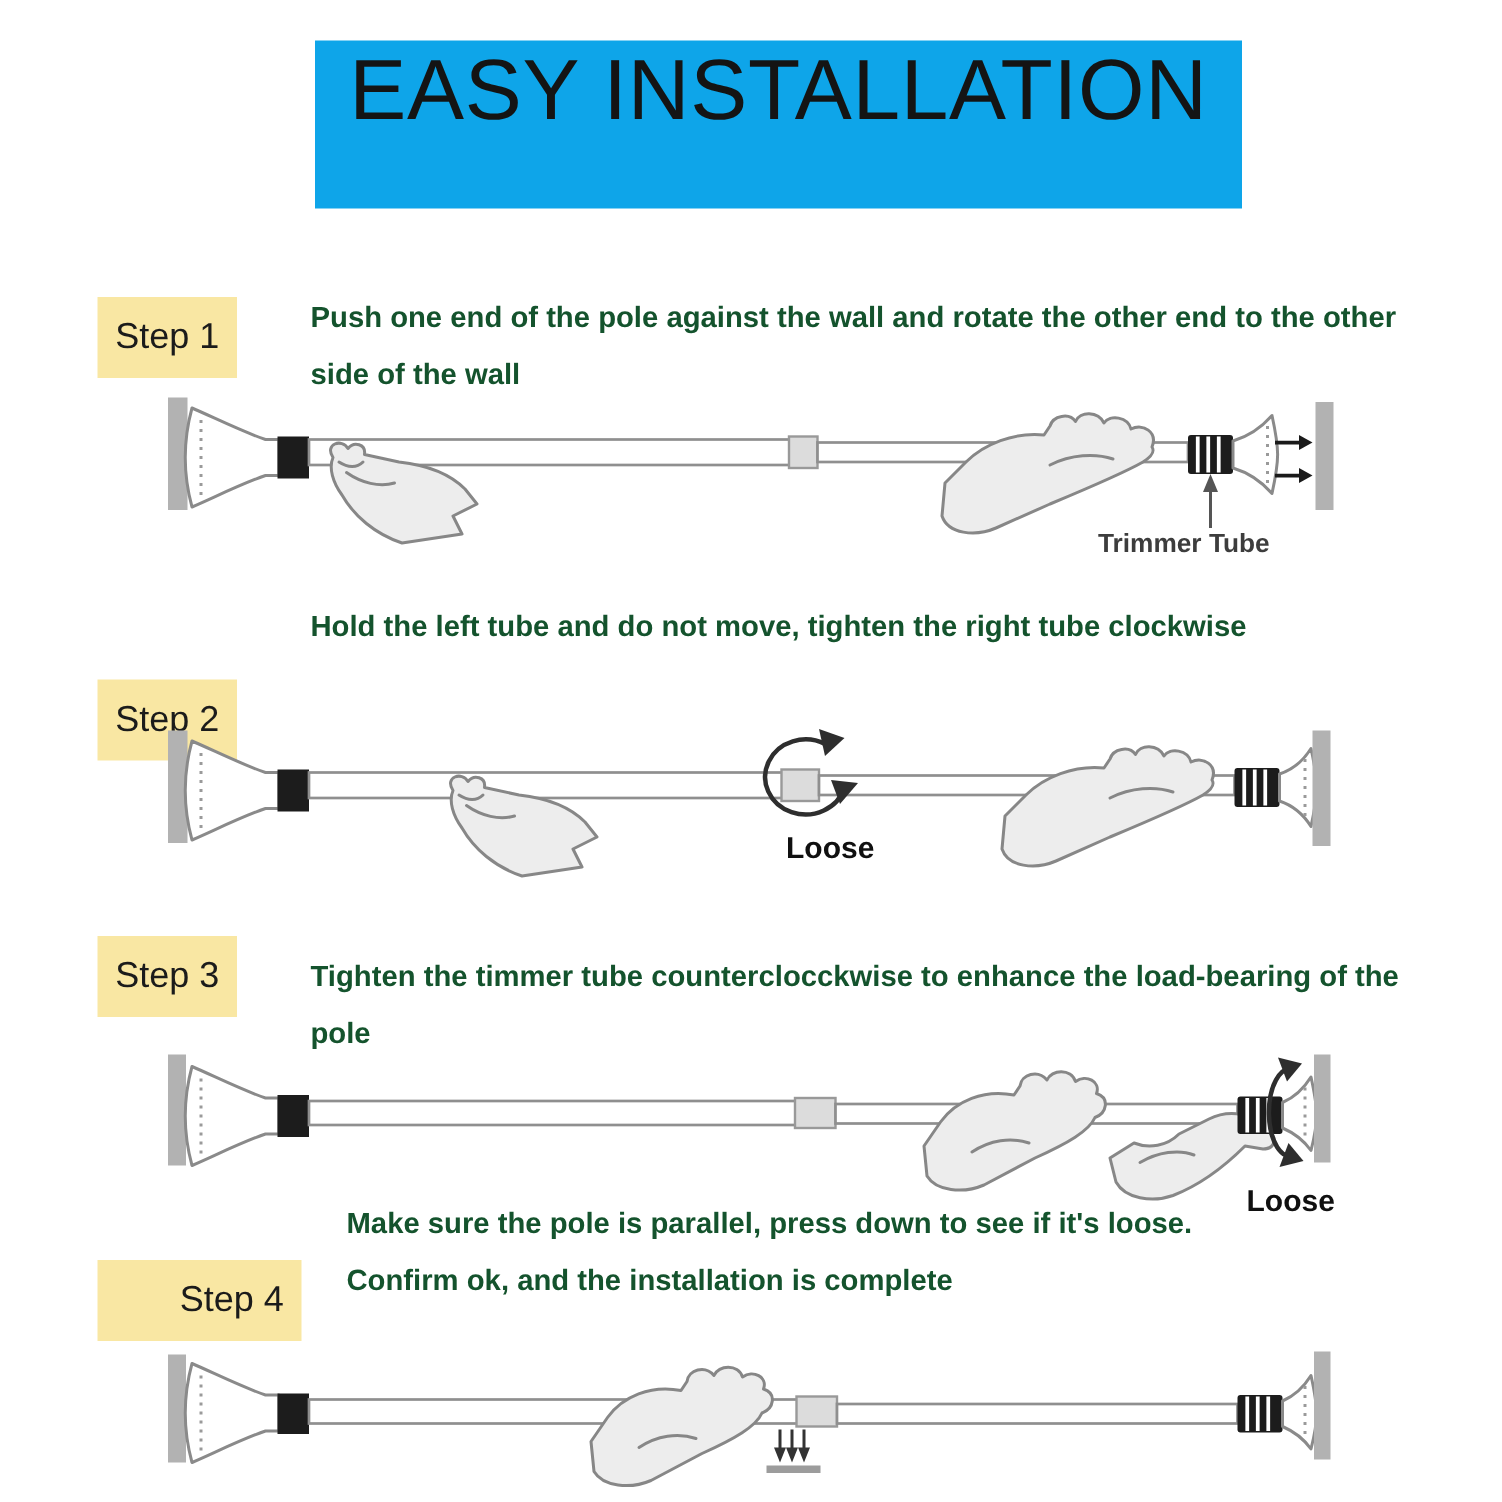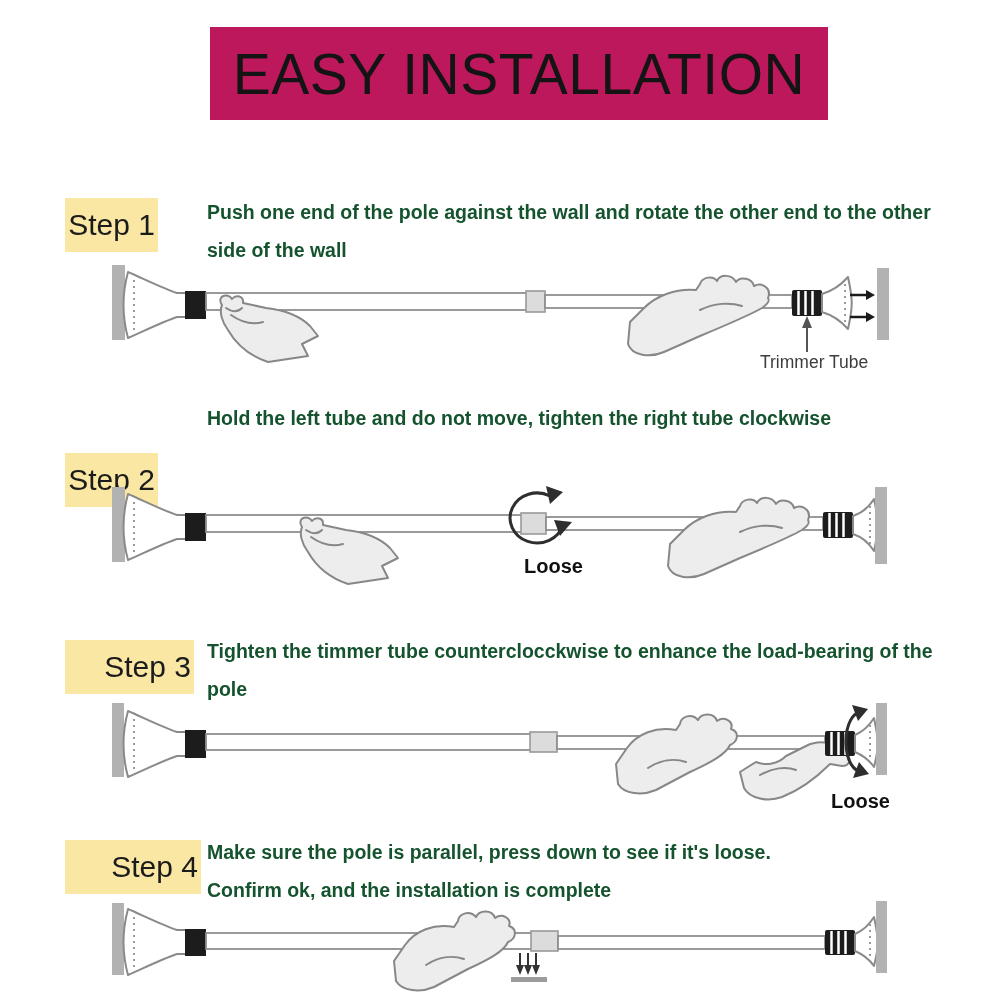--- a/index.html
+++ b/index.html
@@ -1,43 +1,43 @@
 <!DOCTYPE html>
 <html><head>
 <meta charset="utf-8">
 <style>
   html,body { margin:0; padding:0; background:#ffffff; }
   .canvas {
     position:relative; width:1001px; height:1001px; background:#ffffff;
     font-family:"Liberation Sans", sans-serif; color:#1d1d1d; overflow:hidden;
   }
   .banner {
-    position:absolute; left:210px; top:27px; width:618px; height:93px;
-    background:#be185d; display:flex; align-items:center; justify-content:center;
+    position:absolute; left:210px; top:27px; width:618px; height:112px;
+    background:#0ea5e9; display:flex; align-items:flex-start; justify-content:center;
   }
   .banner h1 {
     margin:0; font-size:57px; font-weight:400; letter-spacing:0.5px; color:#141414; white-space:nowrap;
   }
   .step-badge {
     position:absolute; left:65px; width:93px; height:54px; background:#f9e7a3;
     display:flex; align-items:center; justify-content:center;
-    font-size:30px; font-weight:400; color:#1b1b1b;
-  }
-  .badge-1 { top:198px; } .badge-2 { top:427px;margin-top:26px; } .badge-3 { top:640px;padding-left:36px; } .badge-4 { top:840px;padding-left:43px; }
+    font-size:24px; font-weight:400; color:#1b1b1b;
+  }
+  .badge-1 { top:198px; } .badge-2 { top:427px;margin-top:26px; } .badge-3 { top:624px; } .badge-4 { top:840px;padding-left:43px; }
   .instruction {
     position:absolute; left:207px; width:750px;
     font-size:19.5px; font-weight:700; line-height:38px; color:#14532d; white-space:nowrap;
   }
-  .instr-1 { top:193px; } .instr-2 { top:399px; } .instr-3 { top:632px; } .instr-4 { top:833px; }
+  .instr-1 { top:193px; } .instr-2 { top:399px; } .instr-3 { top:632px; } .instr-4 { top:797px;margin-left:24px; }
   .figure { position:absolute; left:0; }
   .fig-1 { top:258px; } .fig-2 { top:480px; } .fig-3 { top:697px; } .fig-4 { top:897px; }
   .fig-label {
     position:absolute; font-size:17.5px; font-weight:400; color:#3d3d3d; white-space:nowrap;
   }
-  .trimmer-label { left:760px; top:352px; }
+  .trimmer-label { left:732px; top:352px;font-weight:bold; }
   .loose-label { position:absolute; font-size:20px; font-weight:700; color:#101010; white-space:nowrap;text-align:right; }
   .loose-2 { left:524px; top:555px; }
   .loose-3 { left:831px; top:790px; }
   svg .hand { fill:#ededed; stroke:#878787; stroke-width:2; stroke-linejoin:round; }
   svg .handline { fill:none; stroke:#878787; stroke-width:2; stroke-linecap:round; }
   svg .tube { fill:#ffffff; stroke:#8f8f8f; stroke-width:1.8; }
   svg .wall { fill:#b2b2b2; }
   svg .flange { fill:#ffffff; stroke:#8a8a8a; stroke-width:2; stroke-linejoin:round; }
   svg .dots { fill:none; stroke:#9a9a9a; stroke-width:2; stroke-dasharray:2 4; }
   svg .conn { fill:#dcdcdc; stroke:#999999; stroke-width:1.6; }

